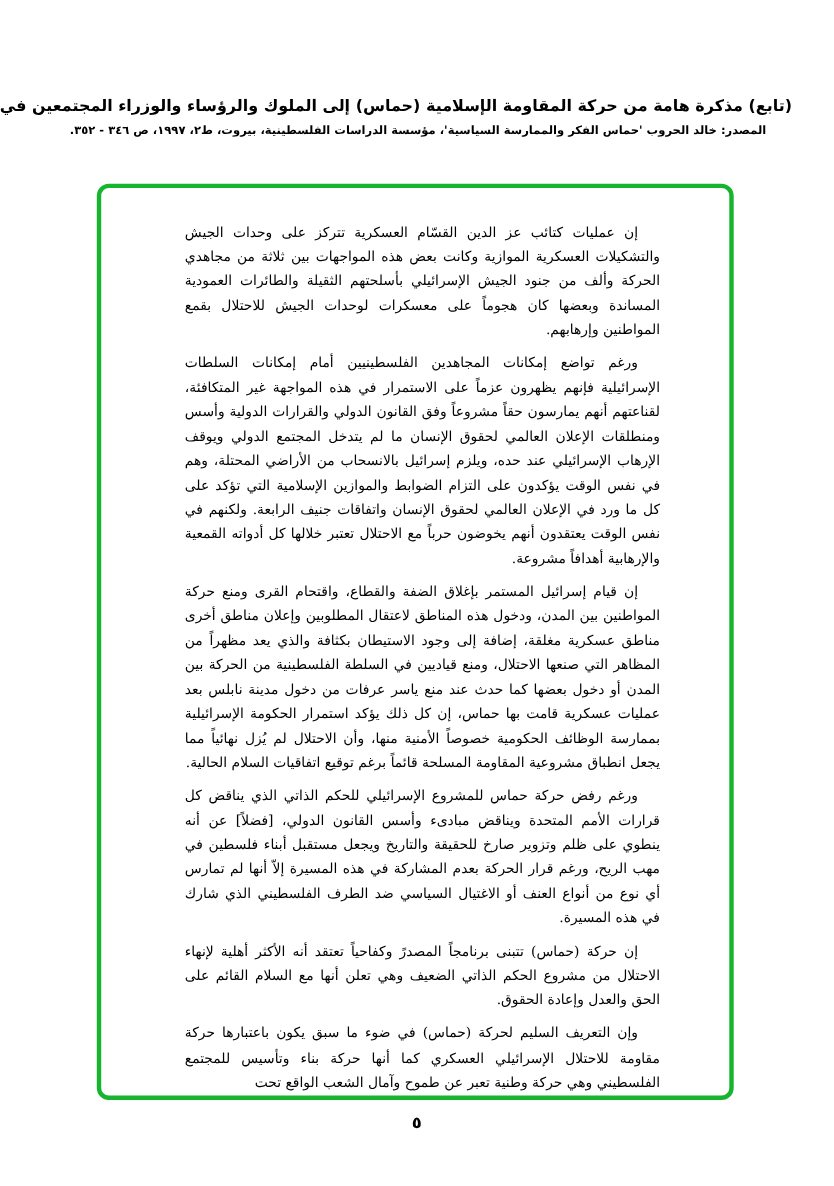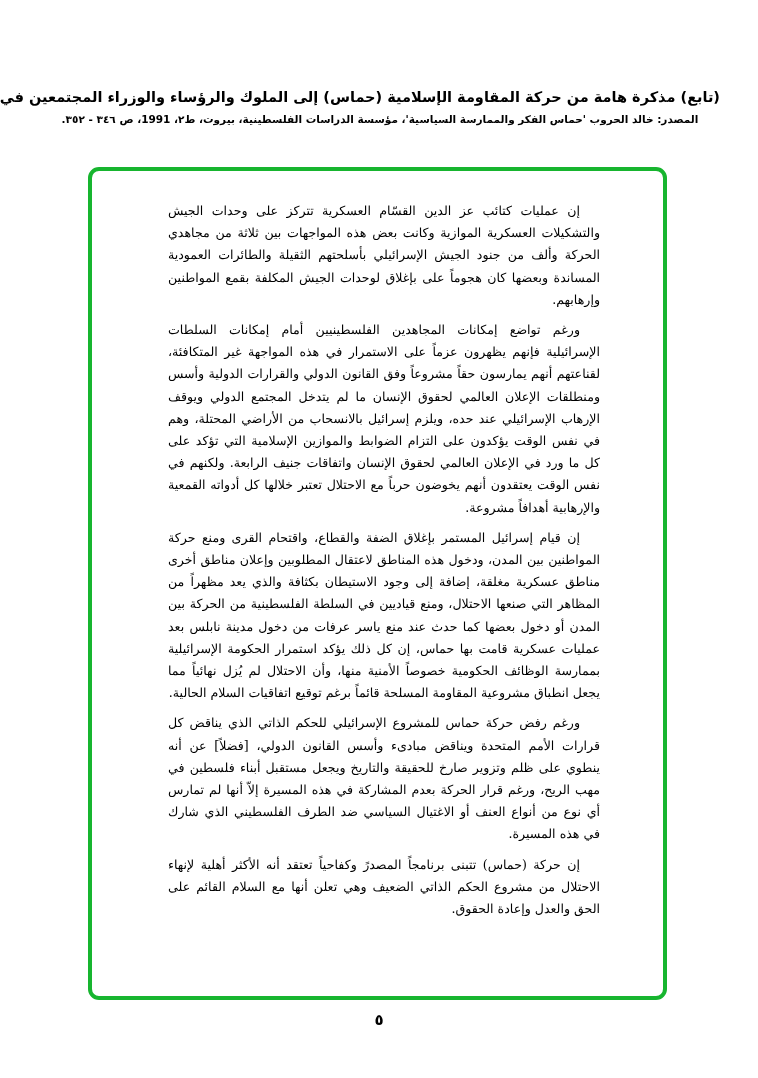--- a/index.html
+++ b/index.html
@@ -72,26 +72,27 @@
       font-weight: bold;
       font-size: 15px;
       direction: rtl;
     }
   </style>
 </head>
 <body>
 
 <div class="header">
   <div class="header-title">(تابع) مذكرة هامة من حركة المقاومة الإسلامية (حماس) إلى الملوك والرؤساء والوزراء المجتمعين في شرم الشيخ.</div>
-  <div class="header-source">المصدر: خالد الحروب 'حماس الفكر والممارسة السياسية'، مؤسسة الدراسات الفلسطينية، بيروت، ط٢، 1991، ص ٣٤٦ - ٣٥٢.</div>
+  <div class="header-source">المصدر: خالد الحروب 'حماس الفكر والممارسة السياسية'، مؤسسة الدراسات الفلسطينية، بيروت، ط٢، ١٩٩٧، ص ٣٤٦ - ٣٥٢.</div>
 </div>
 
 <div class="frame" style="border-color: rgb(23, 181, 47);"></div>
 
 <div class="body-text">
-  <p>إن عمليات كتائب عز الدين القسّام العسكرية تتركز على وحدات الجيش والتشكيلات العسكرية الموازية وكانت بعض هذه المواجهات بين ثلاثة من مجاهدي الحركة وألف من جنود الجيش الإسرائيلي بأسلحتهم الثقيلة والطائرات العمودية المساندة وبعضها كان هجوماً على بإغلاق لوحدات الجيش المكلفة بقمع المواطنين وإرهابهم.</p>
+  <p>إن عمليات كتائب عز الدين القسّام العسكرية تتركز على وحدات الجيش والتشكيلات العسكرية الموازية وكانت بعض هذه المواجهات بين ثلاثة من مجاهدي الحركة وألف من جنود الجيش الإسرائيلي بأسلحتهم الثقيلة والطائرات العمودية المساندة وبعضها كان هجوماً على معسكرات لوحدات الجيش للاحتلال بقمع المواطنين وإرهابهم.</p>
   <p>ورغم تواضع إمكانات المجاهدين الفلسطينيين أمام إمكانات السلطات الإسرائيلية فإنهم يظهرون عزماً على الاستمرار في هذه المواجهة غير المتكافئة، لقناعتهم أنهم يمارسون حقاً مشروعاً وفق القانون الدولي والقرارات الدولية وأسس ومنطلقات الإعلان العالمي لحقوق الإنسان ما لم يتدخل المجتمع الدولي ويوقف الإرهاب الإسرائيلي عند حده، ويلزم إسرائيل بالانسحاب من الأراضي المحتلة، وهم في نفس الوقت يؤكدون على التزام الضوابط والموازين الإسلامية التي تؤكد على كل ما ورد في الإعلان العالمي لحقوق الإنسان واتفاقات جنيف الرابعة. ولكنهم في نفس الوقت يعتقدون أنهم يخوضون حرباً مع الاحتلال تعتبر خلالها كل أدواته القمعية والإرهابية أهدافاً مشروعة.</p>
   <p>إن قيام إسرائيل المستمر بإغلاق الضفة والقطاع، واقتحام القرى ومنع حركة المواطنين بين المدن، ودخول هذه المناطق لاعتقال المطلوبين وإعلان مناطق أخرى مناطق عسكرية مغلقة، إضافة إلى وجود الاستيطان بكثافة والذي يعد مظهراً من المظاهر التي صنعها الاحتلال، ومنع قياديين في السلطة الفلسطينية من الحركة بين المدن أو دخول بعضها كما حدث عند منع ياسر عرفات من دخول مدينة نابلس بعد عمليات عسكرية قامت بها حماس، إن كل ذلك يؤكد استمرار الحكومة الإسرائيلية بممارسة الوظائف الحكومية خصوصاً الأمنية منها، وأن الاحتلال لم يُزل نهائياً مما يجعل انطباق مشروعية المقاومة المسلحة قائماً برغم توقيع اتفاقيات السلام الحالية.</p>
   <p>ورغم رفض حركة حماس للمشروع الإسرائيلي للحكم الذاتي الذي يناقض كل قرارات الأمم المتحدة ويناقض مبادىء وأسس القانون الدولي، [فضلاً] عن أنه ينطوي على ظلم وتزوير صارخ للحقيقة والتاريخ ويجعل مستقبل أبناء فلسطين في مهب الريح، ورغم قرار الحركة بعدم المشاركة في هذه المسيرة إلاّ أنها لم تمارس أي نوع من أنواع العنف أو الاغتيال السياسي ضد الطرف الفلسطيني الذي شارك في هذه المسيرة.</p>
   <p>إن حركة (حماس) تتبنى برنامجاً المصدرً وكفاحياً تعتقد أنه الأكثر أهلية لإنهاء الاحتلال من مشروع الحكم الذاتي الضعيف وهي تعلن أنها مع السلام القائم على الحق والعدل وإعادة الحقوق.</p>
+  <p>وإن التعريف السليم لحركة (حماس) في ضوء ما سبق يكون باعتبارها حركة مقاومة للاحتلال الإسرائيلي العسكري كما أنها حركة بناء وتأسيس للمجتمع الفلسطيني وهي حركة وطنية تعبر عن طموح وآمال الشعب الواقع تحت</p>
 </div>
 
 <div class="page-number">٥</div>
 
 </body></html>

